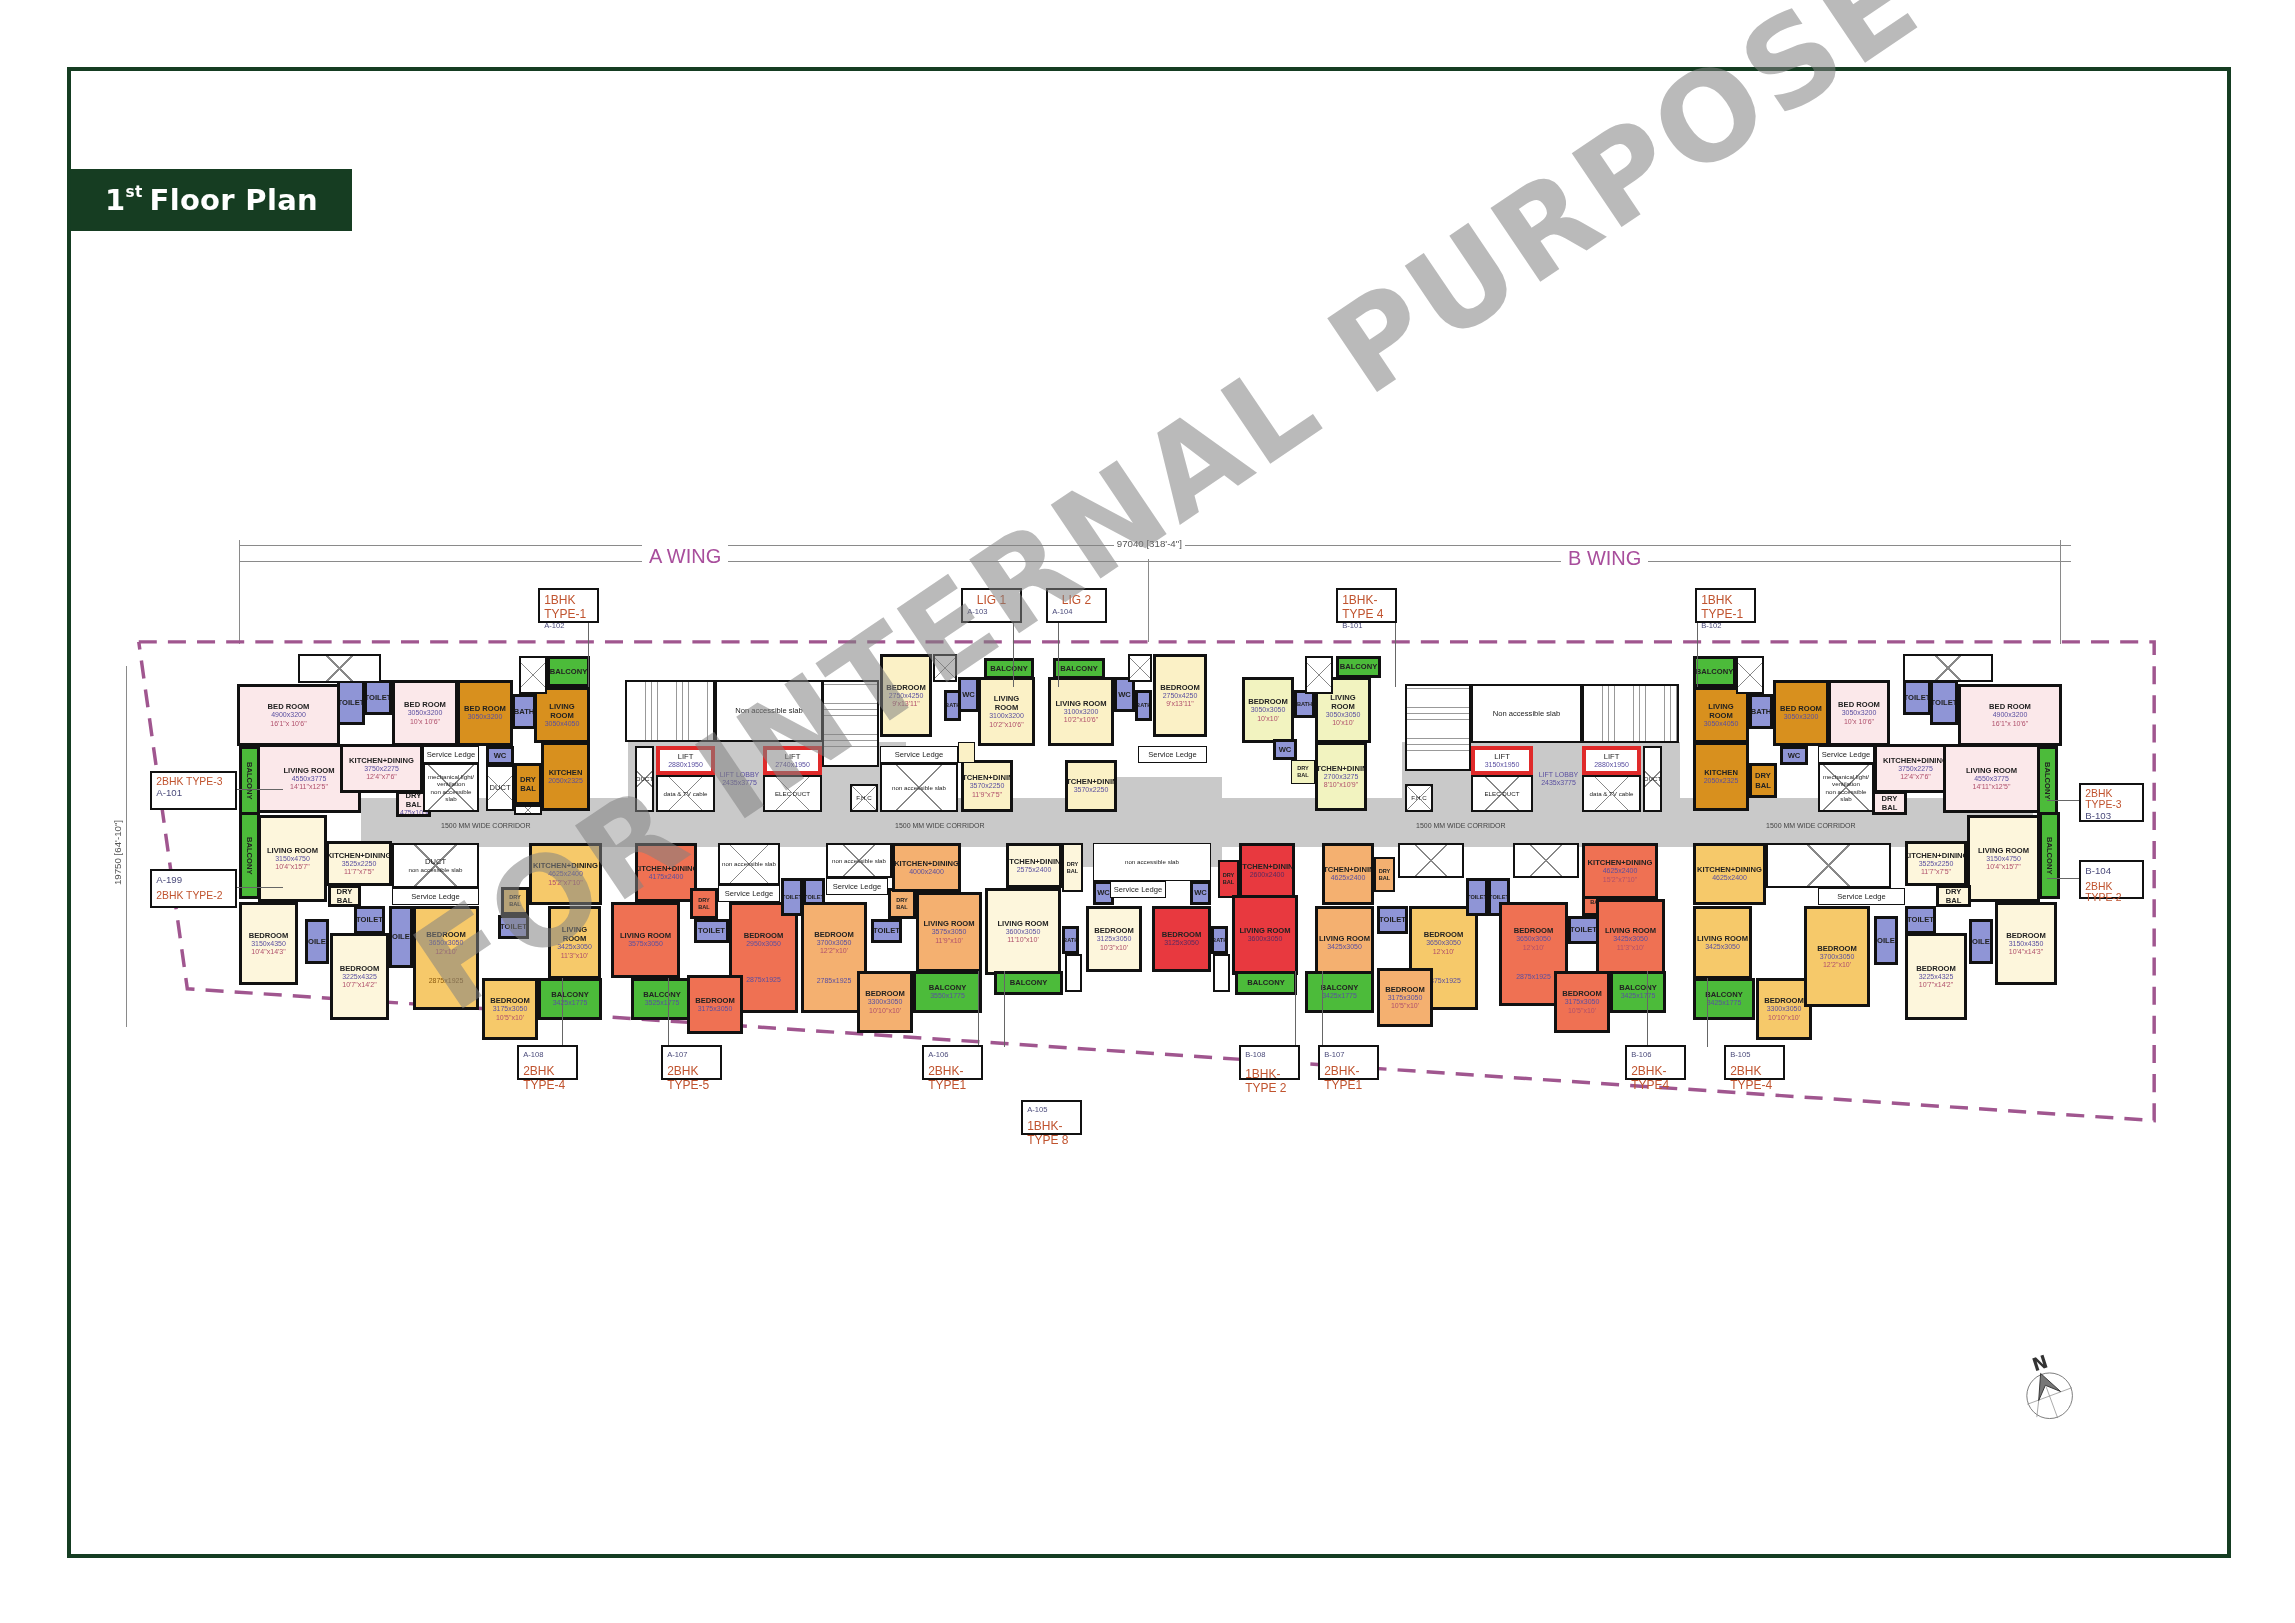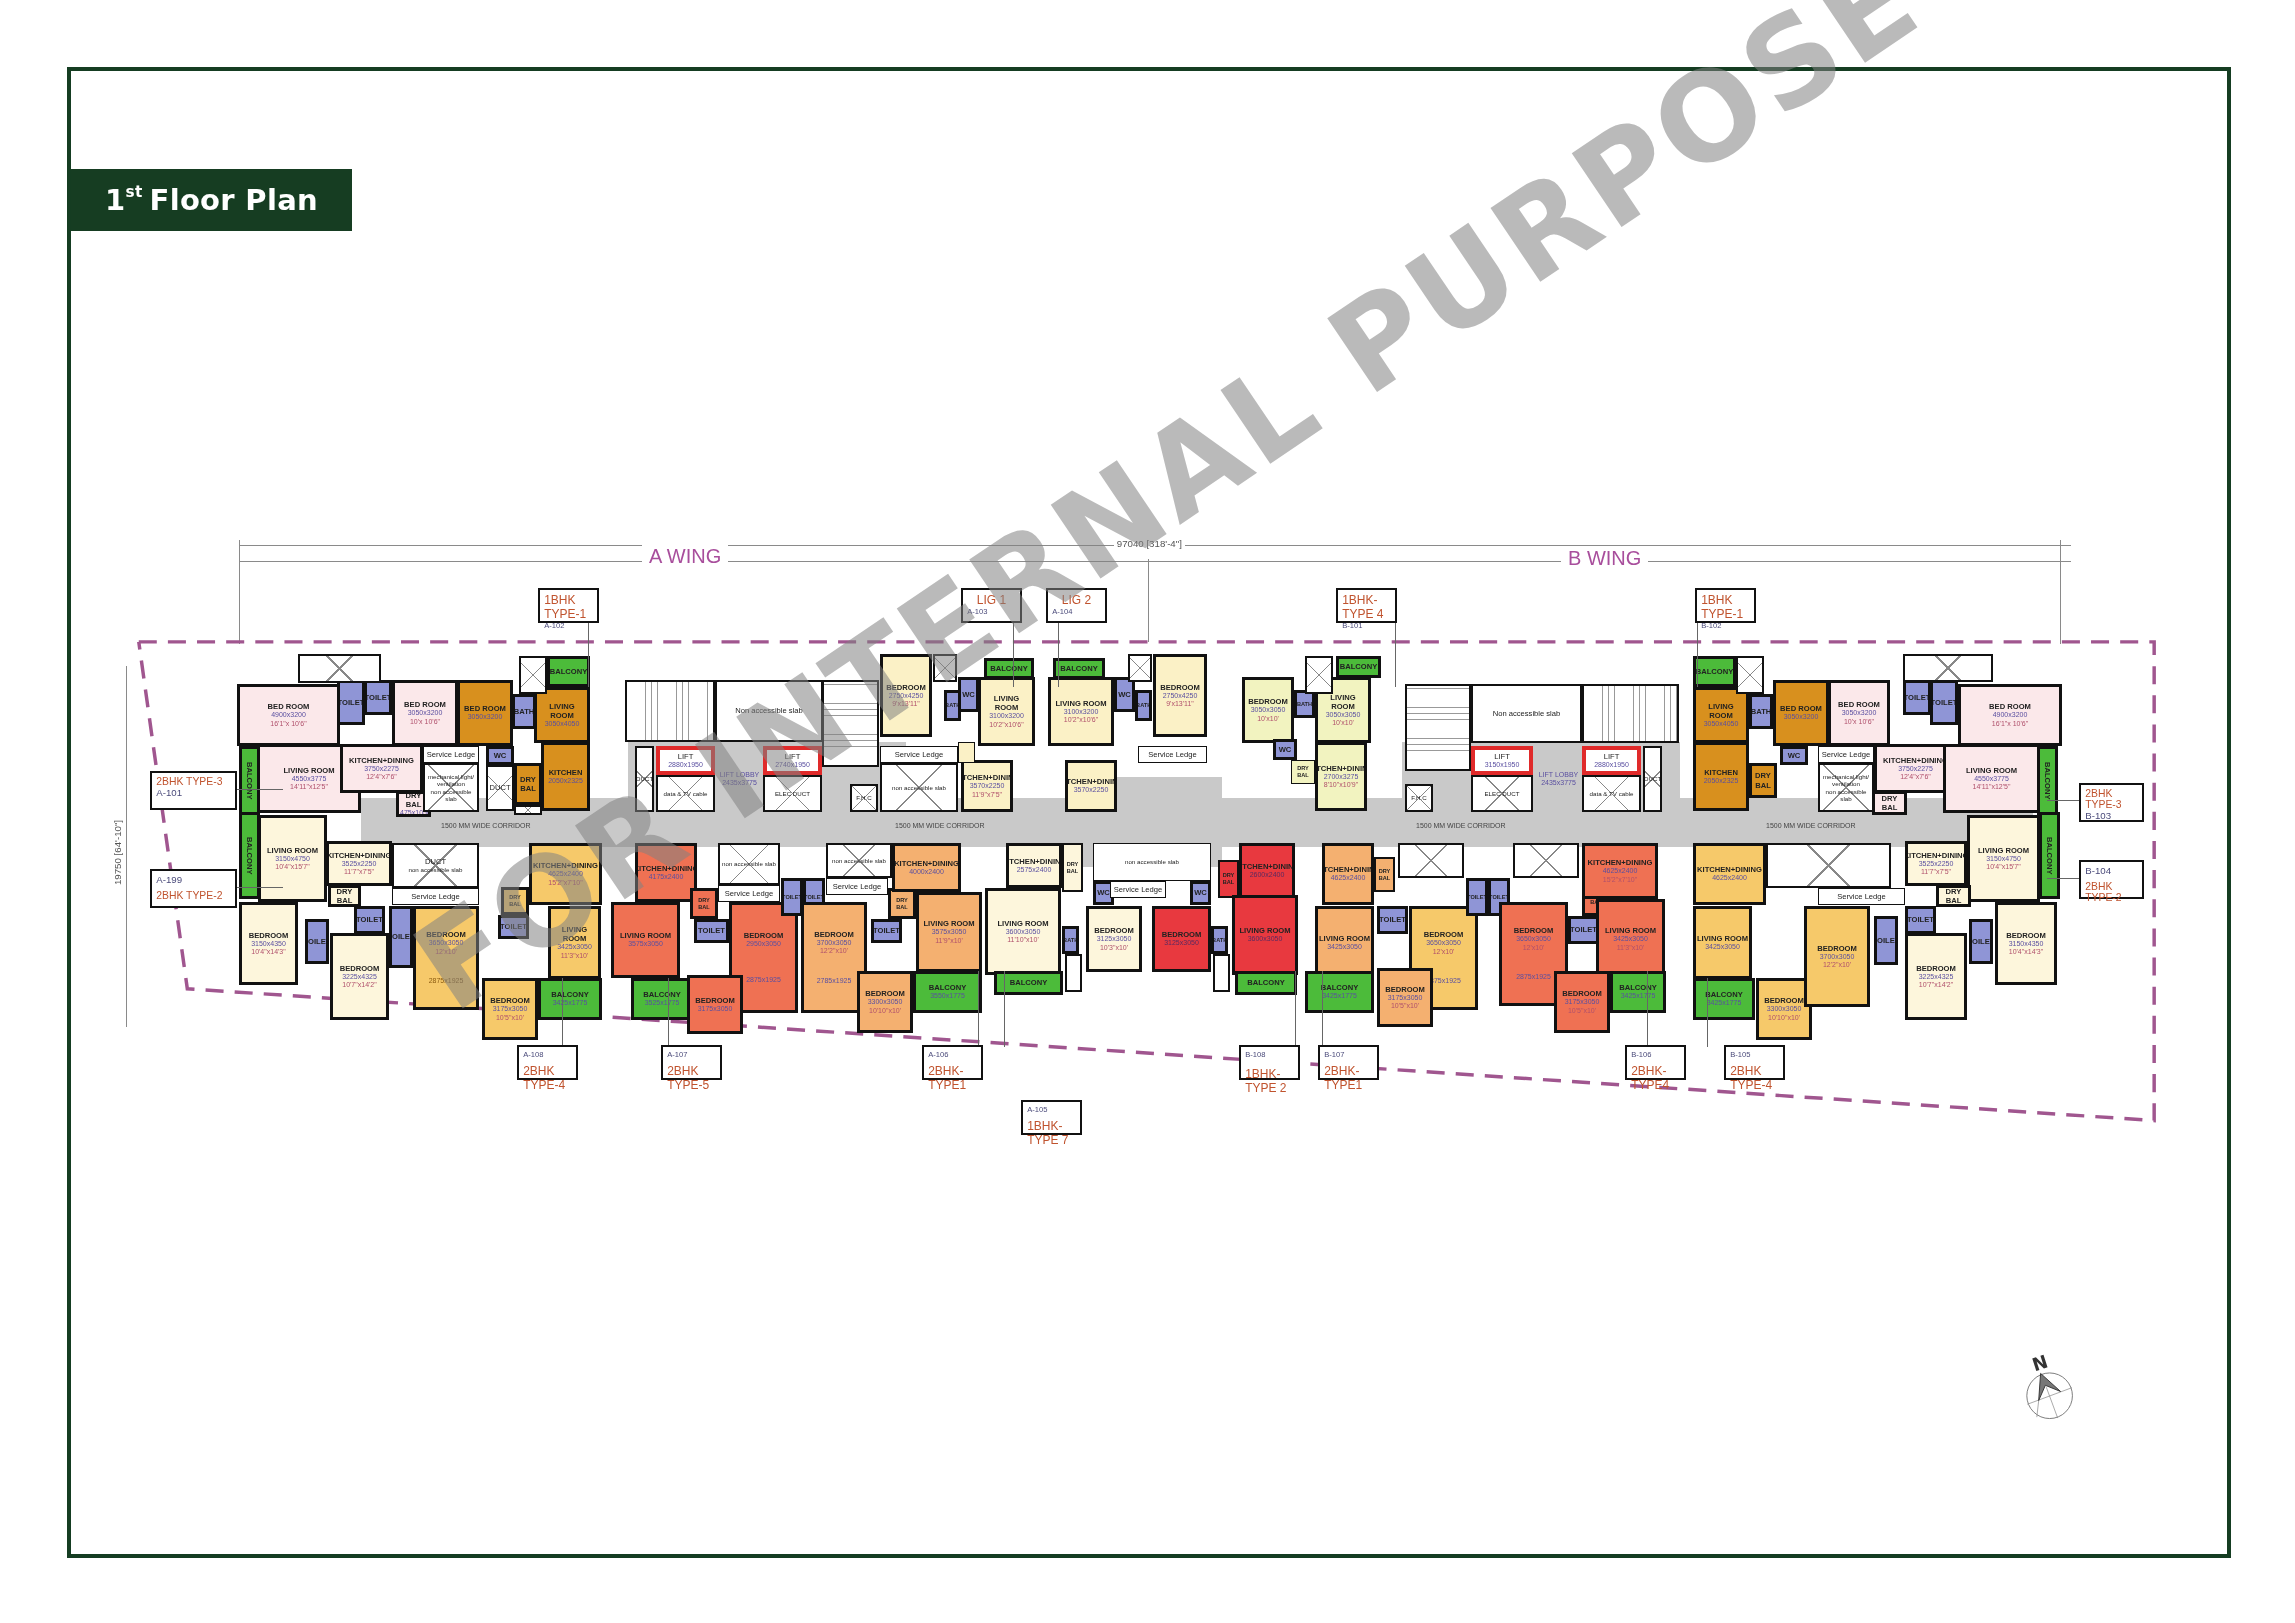--- a/index.html
+++ b/index.html
@@ -780,21 +780,21 @@
       <div class="t" style="margin-top:5.6px;">2BHK TYPE-5</div>
     </div>
   <div class="leader" style="left:978px;top:971px;width:0.7px;height:76px;"></div>
   <div class="label" style="left:922px;top:1045px;">
     <div class="u">A-106</div>
       <div class="t" style="margin-top:5.6px;">2BHK-TYPE1</div>
     </div>
   <div class="leader" style="left:1004px;top:971px;width:0.7px;height:76px;"></div>
   <div class="label" style="left:997px;top:1100px;margin-left:24px;">
     <div class="u">A-105</div>
-      <div class="t" style="margin-top:5.6px;">1BHK-TYPE 7</div>
+      <div class="t" style="margin-top:5.6px;">1BHK-TYPE 8</div>
     </div>
   <div class="leader" style="left:1295px;top:971px;width:0.7px;height:76px;"></div>
   <div class="label" style="left:1239px;top:1045px;">
     <div class="u">B-108</div>
       <div class="t" style="margin-top:8px;">1BHK-TYPE 2</div>
     </div>
   <div class="leader" style="left:1322px;top:971px;width:0.7px;height:76px;"></div>
   <div class="label" style="left:1318px;top:1045px;">
     <div class="u">B-107</div>
       <div class="t" style="margin-top:5.6px;">2BHK-TYPE1</div>

